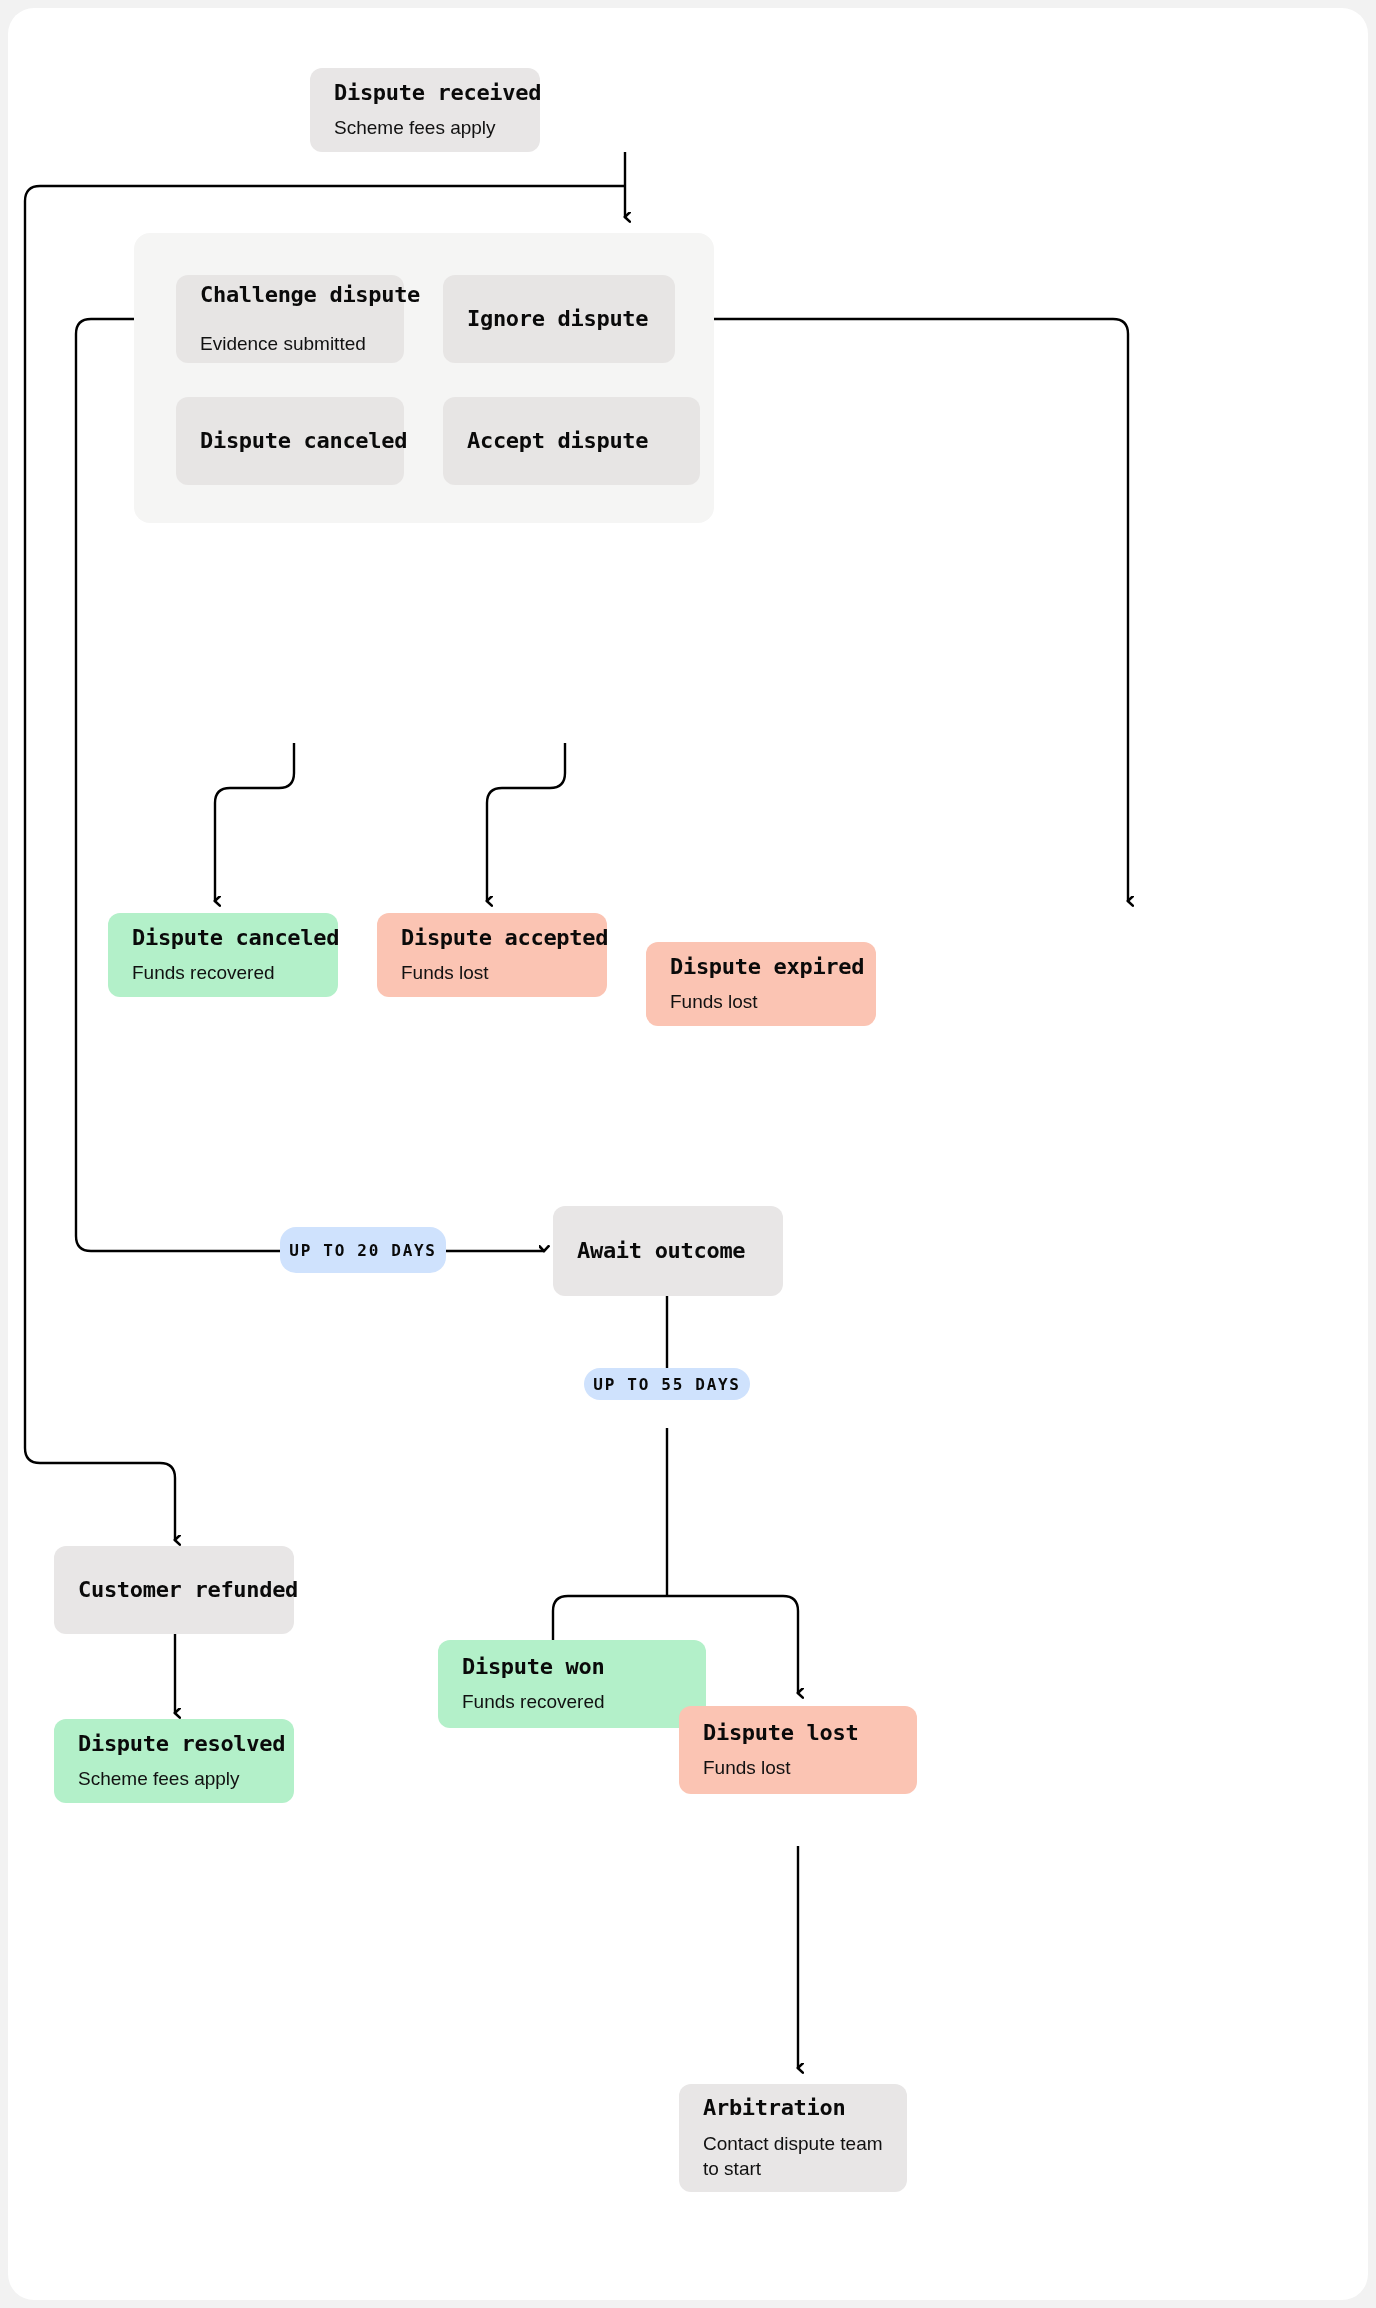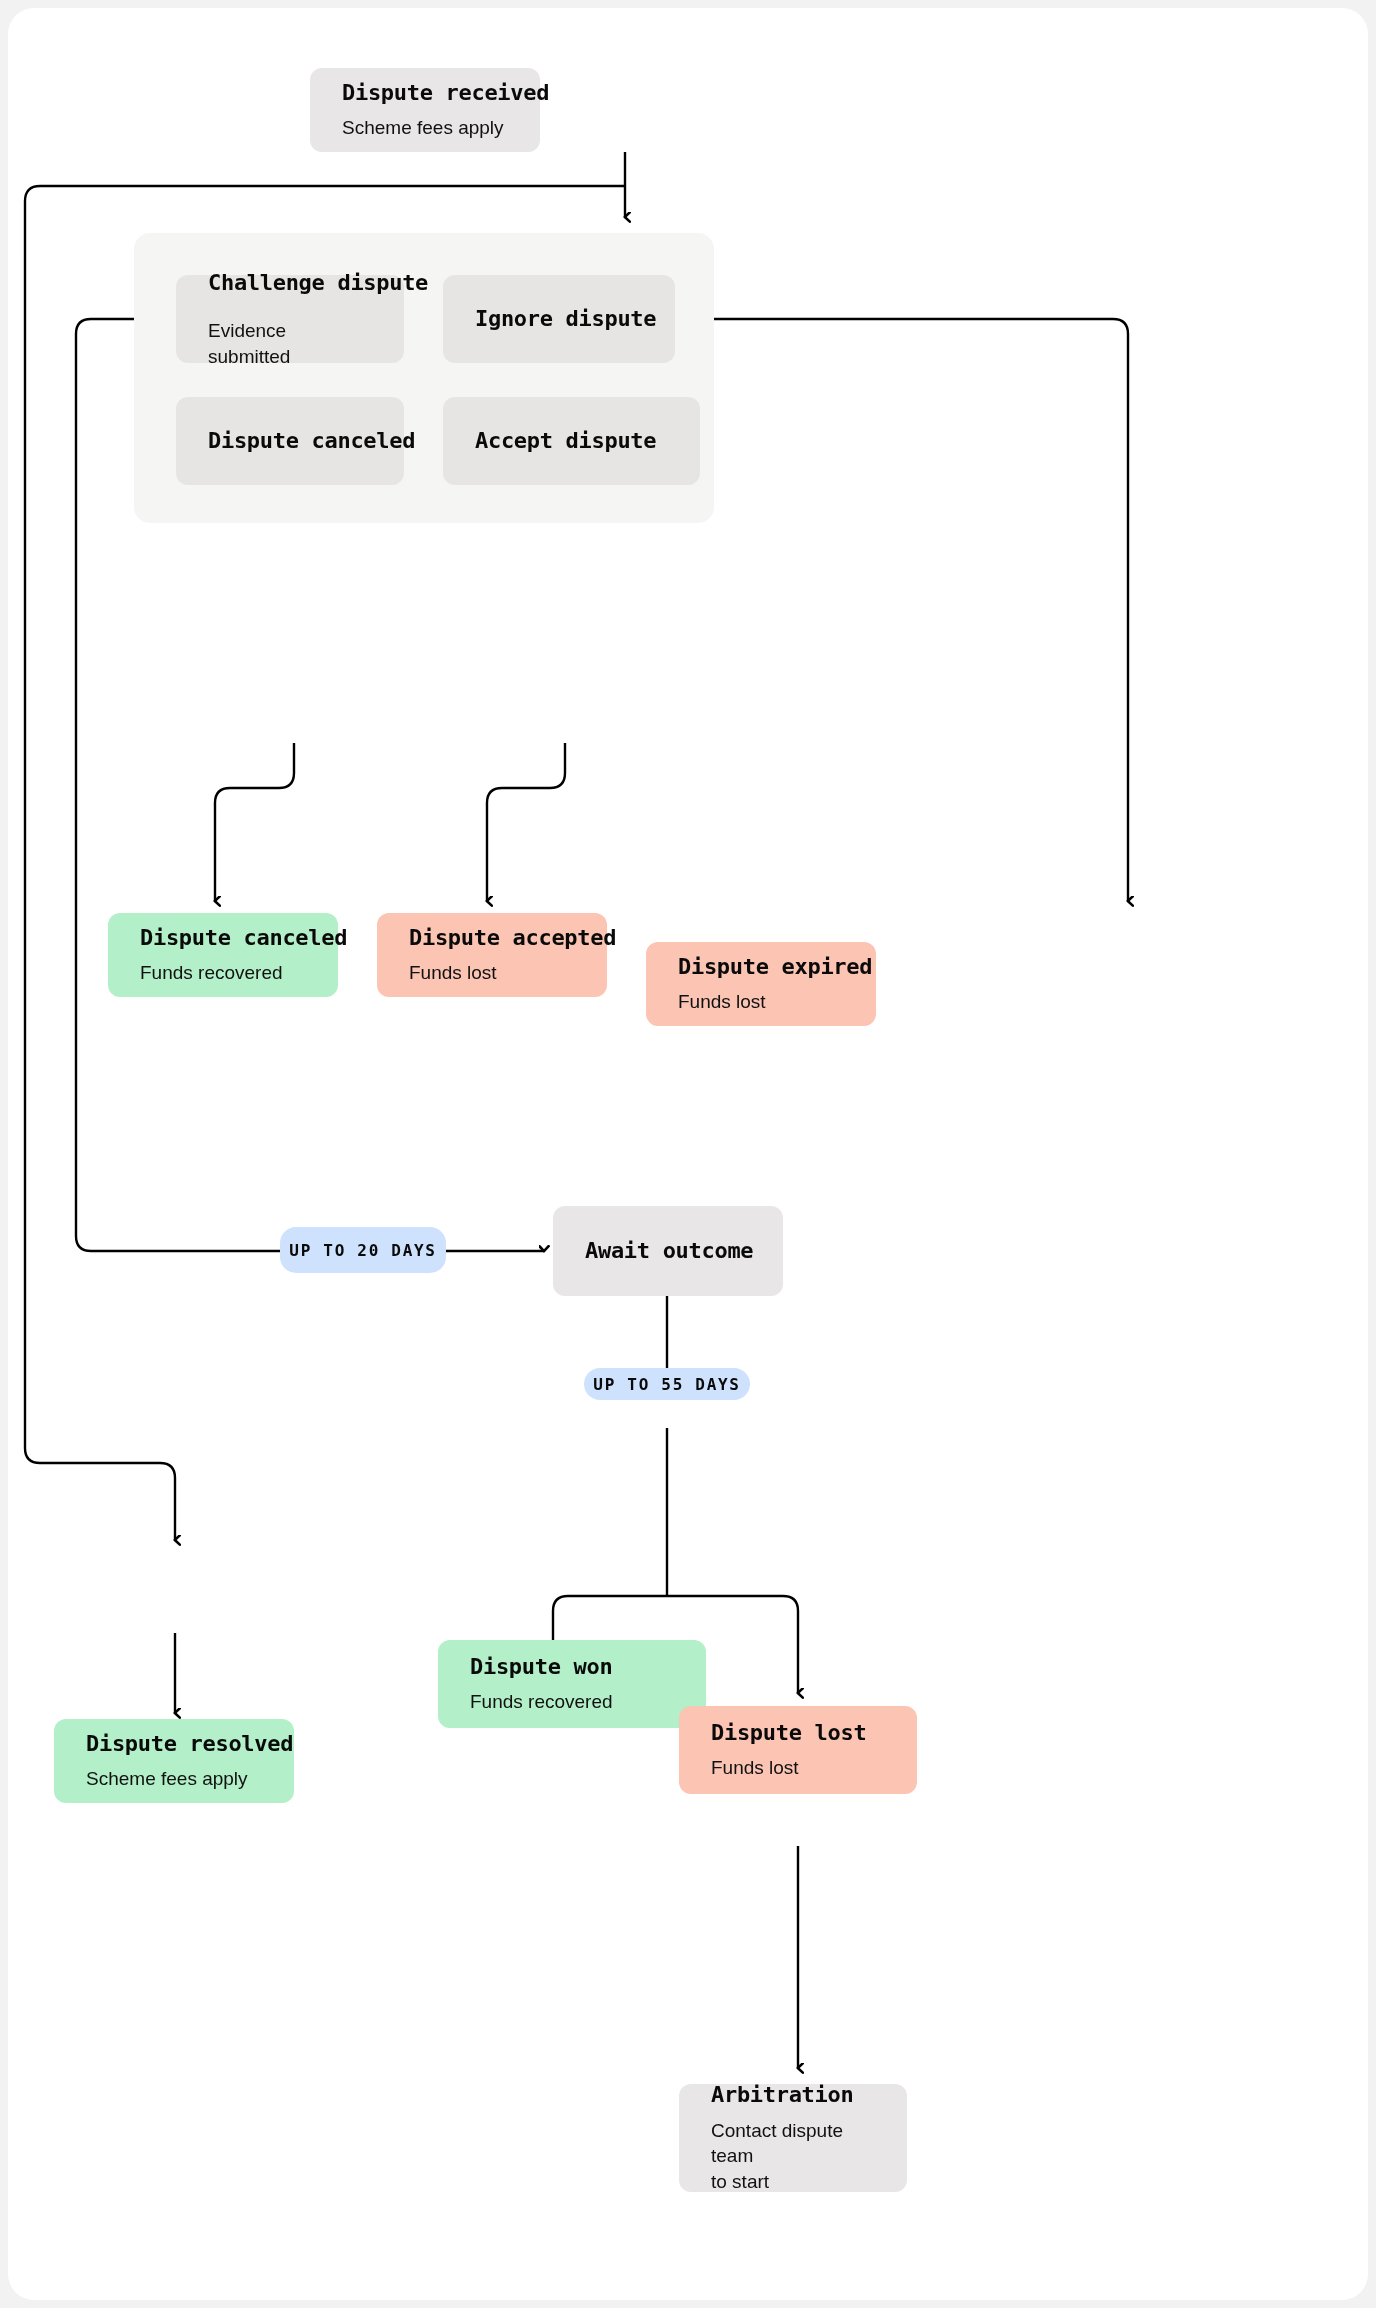--- a/index.html
+++ b/index.html
@@ -18,21 +18,21 @@
   }
   #edges {
     position: absolute; left: 0; top: 0;
     width: 1360px; height: 2292px;
     pointer-events: none;
   }
 
   .node {
     position: absolute;
     border-radius: 12px;
-    padding: 20px 32px;
+    padding: 20px 24px;
     display: flex;
     flex-direction: column;
     justify-content: center;
   }
   .node .t {
     font-family: "DejaVu Sans Mono", "Liberation Mono", monospace;
     font-weight: bold;
     font-size: 22px;
     letter-spacing: -0.3px;
     color: #0a0a0a;
@@ -157,20 +157,23 @@
   </div>
 
   <div class="badge" style="left:272px; top:1219px; width:166px; height:46px;">UP TO 20 DAYS</div>
 
   <div class="node gray titleonly" style="left:545px; top:1198px; width:230px; height:90px;">
     <div class="t reg">Await outcome</div>
   </div>
 
   <div class="badge" style="left:576px; top:1360px; width:166px; height:32px;">UP TO 55 DAYS</div>
 
+  <div class="node gray titleonly" style="left:46px; top:1538px; width:240px; height:88px;">
+    <div class="t">Customer refunded</div>
+  </div>
 
   <div class="node green" style="left:46px; top:1711px; width:240px; height:84px;">
     <div class="t">Dispute resolved</div>
     <div class="s">Scheme fees apply</div>
   </div>
 
   <div class="node green" style="left:430px; top:1602px; width:268px; height:88px;margin-top:30px;">
     <div class="t">Dispute won</div>
     <div class="s">Funds recovered</div>
   </div>

